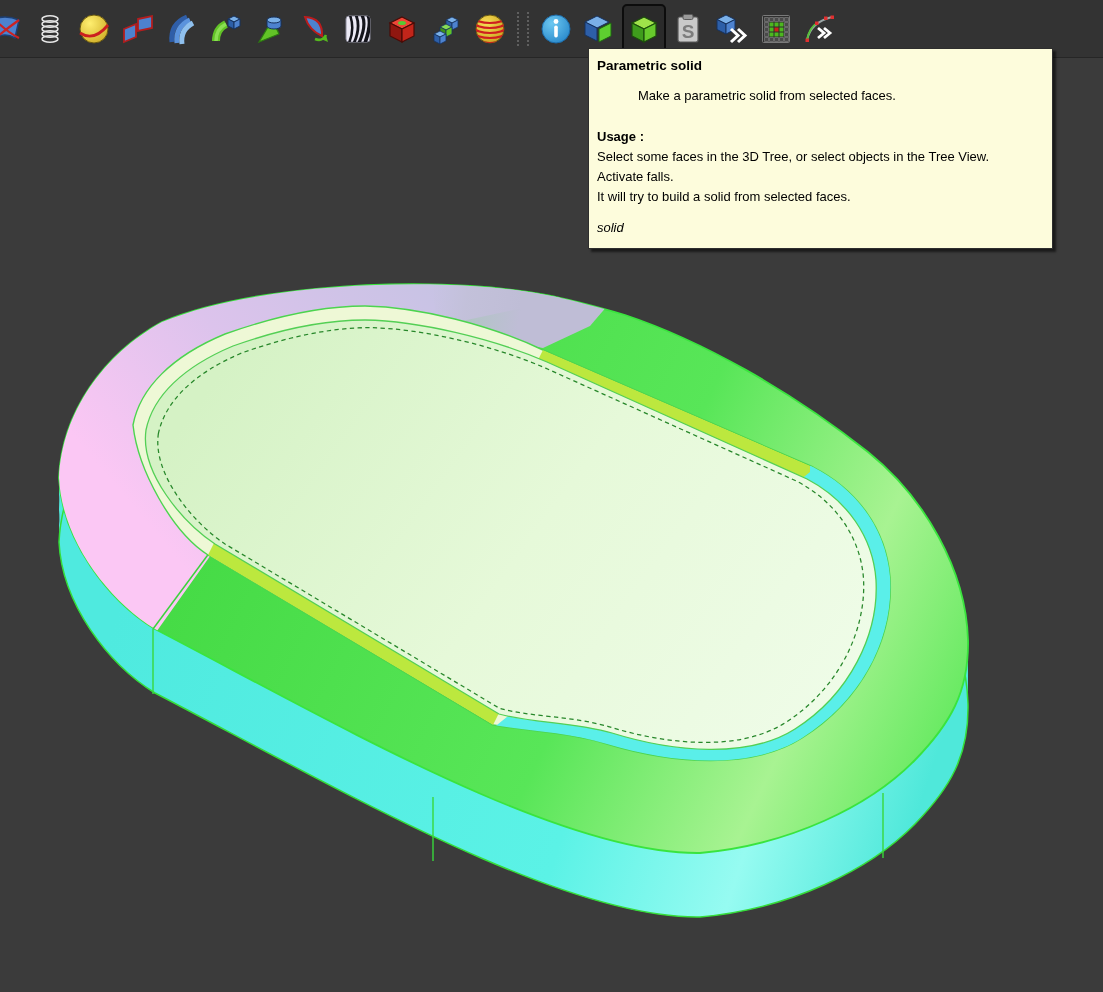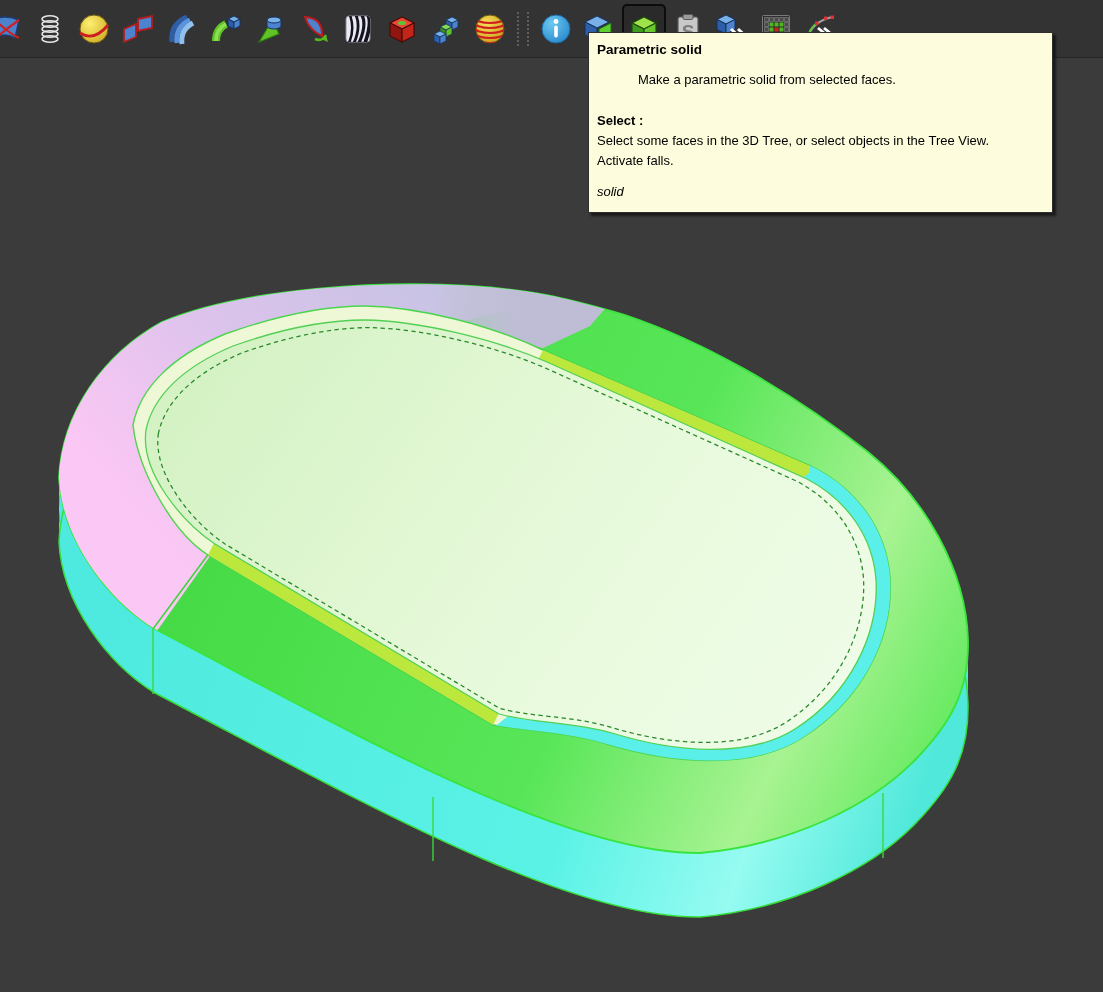--- a/index.html
+++ b/index.html
@@ -12,21 +12,21 @@
            background:#333333;border-bottom:1px solid #262626;
            display:flex;align-items:center;}
   .tbtn{width:40px;height:46px;display:flex;align-items:center;justify-content:center;
         background:transparent;border:2px solid transparent;border-radius:5px;flex:0 0 auto;}
   .tbtn.active{background:#2a2a2a;border:2px solid #0c0c0c;}
   .tbtn svg{display:block;}
   .tbtn.clipped{margin-left:-16px;}
   .tsep{width:8px;height:34px;border-left:2px dotted #5f5f5f;border-right:2px dotted #5f5f5f;
         margin:0 5px;flex:0 0 auto;}
   
-  #tooltip{position:absolute;left:588px;top:32px;width:465px;z-index:3;box-sizing:border-box;
+  #tooltip{position:absolute;left:588px;top:48px;width:465px;z-index:3;box-sizing:border-box;
            background:#fdfcdc;border:1px solid #2e2e2e;color:#000;
            box-shadow:3px 3px 2px rgba(0,0,0,0.55);
            padding:7px 9px 10px 8px;font-size:13px;line-height:20px;}
   #tooltip .tt-title{font-weight:bold;font-size:13.5px;margin-bottom:10px;}
   #tooltip .tt-desc{margin-bottom:21px;margin-left:41px;}
   #tooltip .tt-usage{font-weight:bold;}
   #tooltip .tt-status{font-style:italic;margin-top:11px;}
 </style>
 </head>
 <body>
@@ -327,19 +327,20 @@
         </g>
         <path d="M15 16 L21 21 L15 26 M21 16 L27 21 L21 26" fill="none" stroke="#fff" stroke-width="2.8"></path>
       </svg>
     </div>
 
   </div>
 
   <div id="tooltip">
     <div class="tt-title">Parametric solid</div>
     <div class="tt-desc">Make a parametric solid from selected faces.</div>
-    <div class="tt-usage">Select :</div>
+    <div class="tt-usage">Usage :</div>
     <div>Select some faces in the 3D Tree, or select objects in the Tree View.</div>
     <div>Activate falls.</div>
+    <div>It will try to build a solid from selected faces.</div>
     <div class="tt-status">solid</div>
   </div>
 
 </div>
 
 </body></html>

